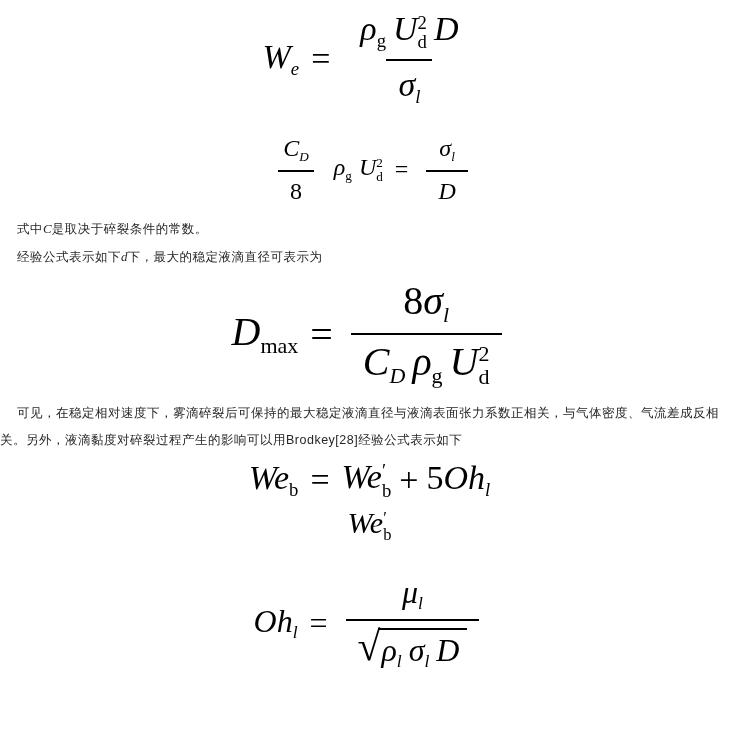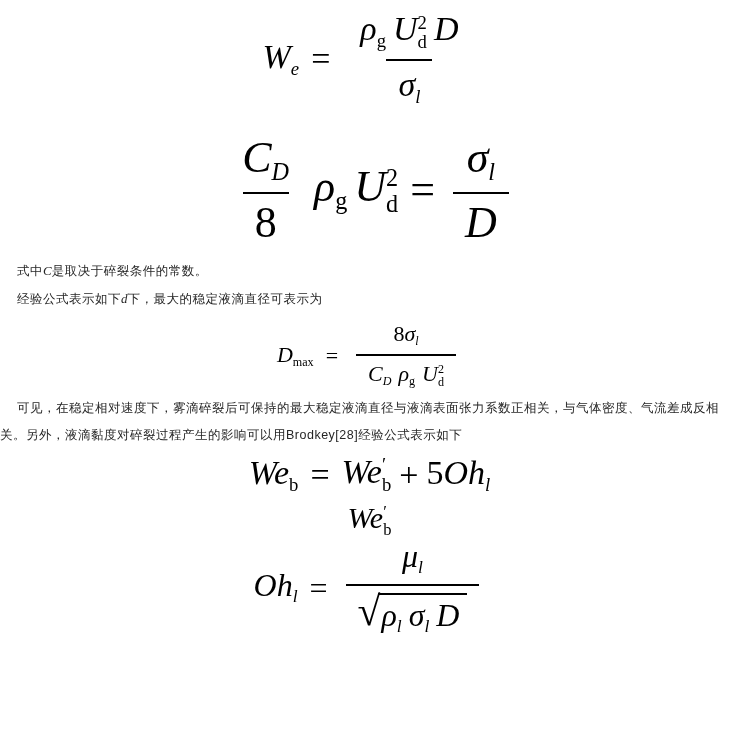--- a/index.html
+++ b/index.html
@@ -54,25 +54,25 @@
   }
   .supsub .ssr { font-style: normal; }
   .frac { display: inline-flex; flex-direction: column; align-items: center; margin: 0 6px; }
   .frac .fnum { display: block; padding: 2px 12px 7px; }
   .frac .fden { display: block; padding: 7px 12px 2px; border-top: 2px solid #000; }
   .sqrt { display: inline-flex; align-items: flex-start; }
   .radical { font-style: normal; font-size: 1.3em; line-height: 1; transform: translateY(-4%); }
   .radicand { border-top: 2.5px solid #000; padding: 4px 8px 0 3px; margin-left: -2px; text-align: center; }
   
   .f1 { font-size: 34px; padding-top: 10px; margin-bottom: 26px; }
-  .f2 { font-size: 44px; margin-bottom: 10px; }
-  .f3 { font-size: 22px; margin-top: 8px; margin-bottom: 4px; }
+  .f2 { font-size: 24px; margin-bottom: 10px; }
+  .f3 { font-size: 40px; margin-top: 8px; margin-bottom: 10px; }
   .f4 { font-size: 34px; margin-top: 6px; font-family: Liberation Serif, serif; }
   .f5 { font-size: 30px; margin-top: 8px; }
-  .f6 { font-size: 32px; margin-bottom: 14px; }
+  .f6 { font-size: 32px; margin-top: 30px; margin-bottom: 14px; }
 </style>
 </head>
 <body>
 
 <div class="page">
 
   <div class="formula f1">
     <span class="mline">
       <span><span class="var">W</span><span class="sub">e</span></span>
       <span class="eqop">=</span>

